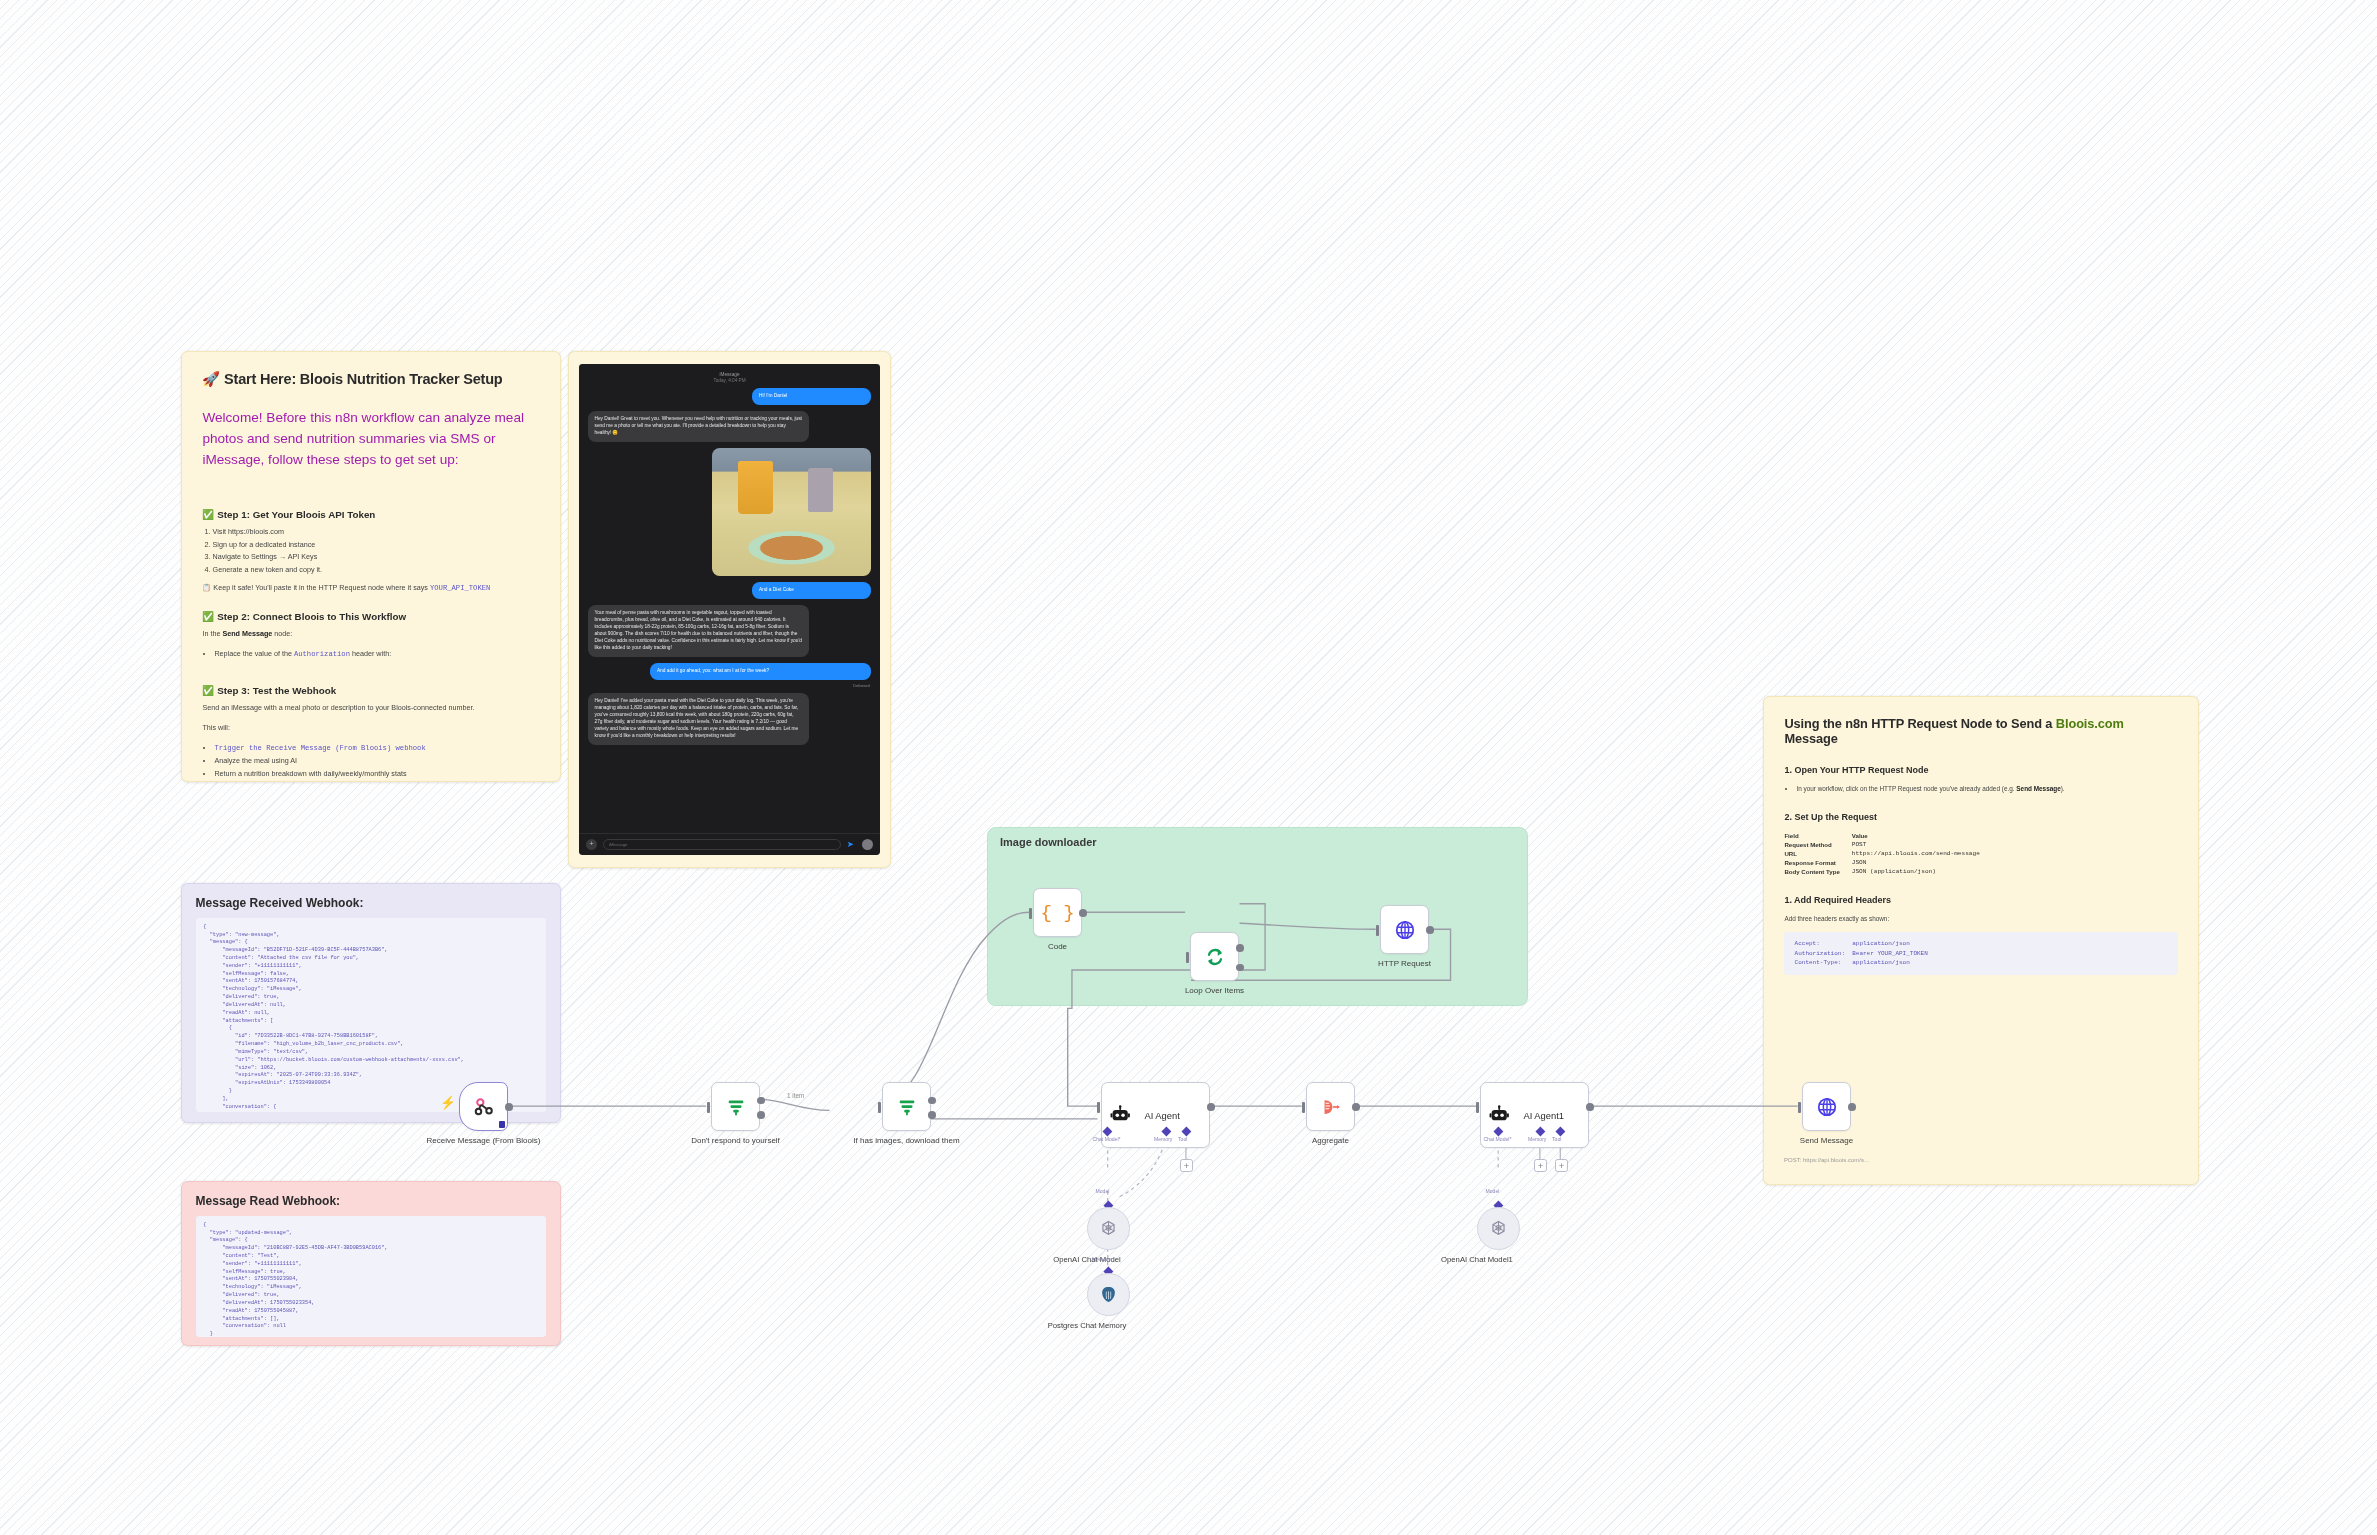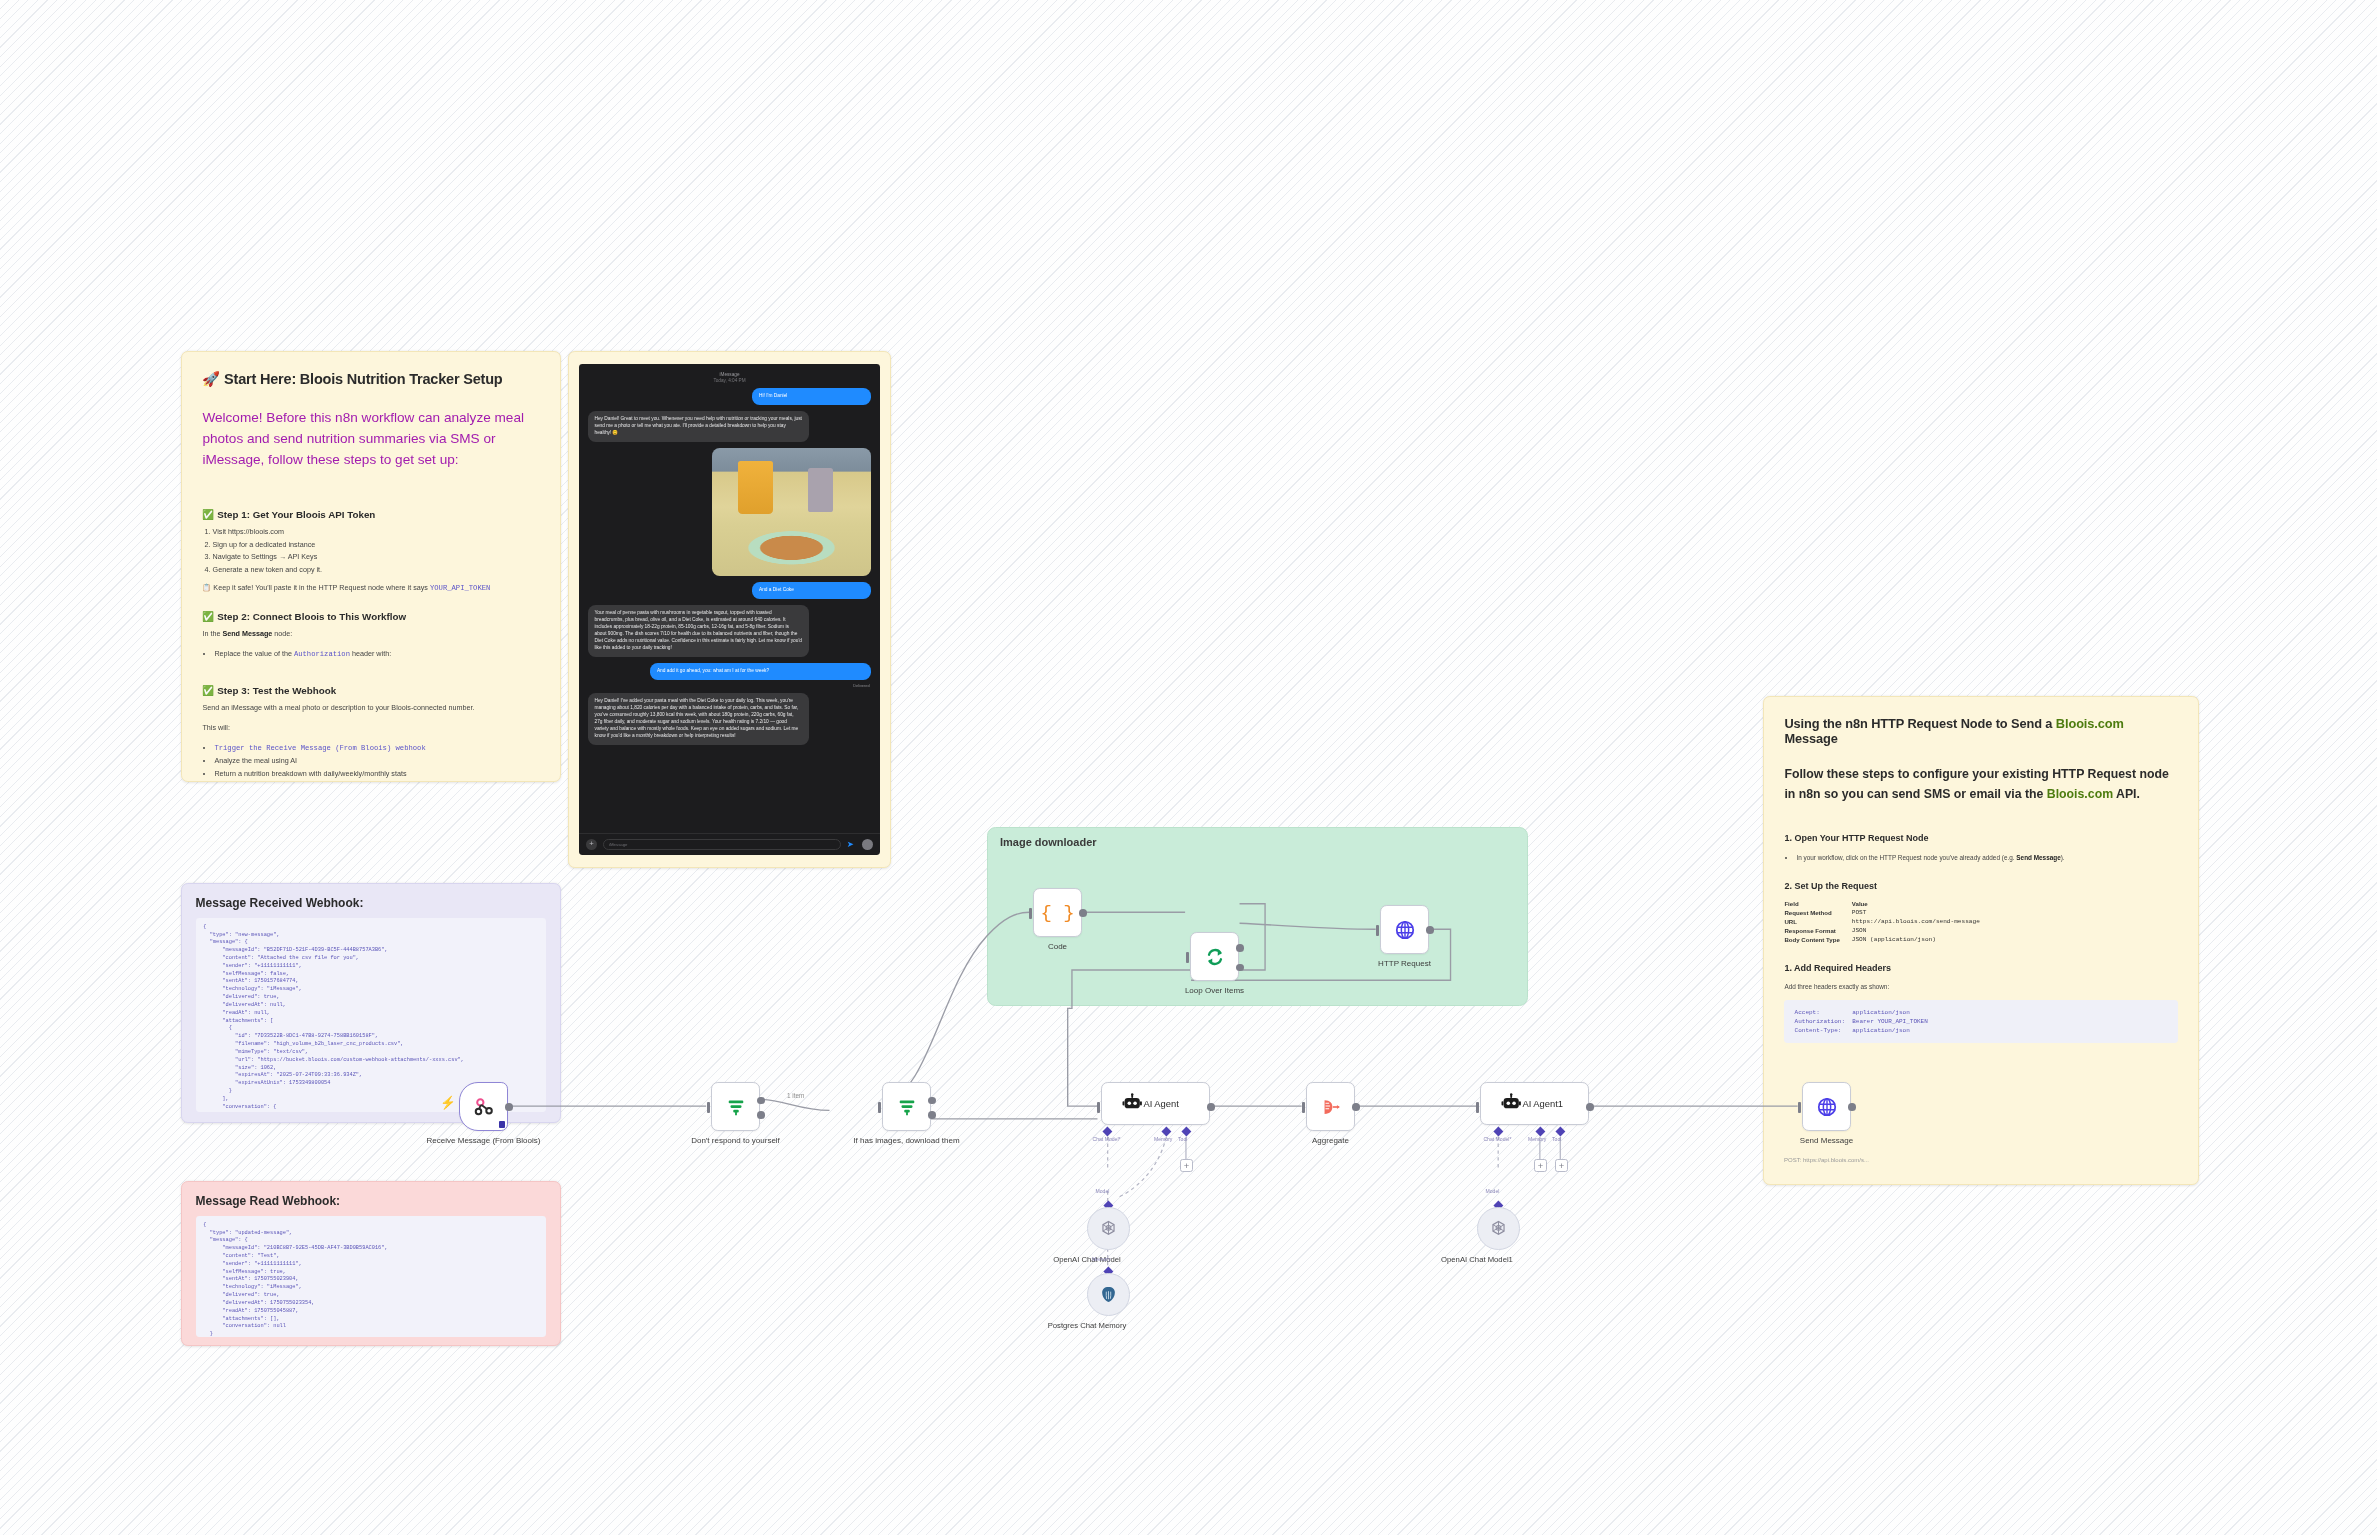--- a/index.html
+++ b/index.html
@@ -99,21 +99,21 @@
     border: 0.9px solid #c9ccd6;
     border-radius: 6.8px;
     display: flex; align-items: center; justify-content: center;
     box-shadow: 0 0.9px 1.7px rgba(0,0,0,0.05);
   }
   .node-box.trigger {
     border-color: #8f86d6;
     border-radius: 19px 6.8px 6.8px 19px;
   }
   .node-box.wide {
-    width: 109px; height: 43px; justify-content: flex-start; padding-left: 20px; gap: 1px;
+    width: 109px; height: 66px; justify-content: flex-start; padding-left: 8px; gap: 14px;
   }
   .node-label {
     position: absolute; top: 54px; left: 50%; transform: translateX(-50%);
     width: 119px; text-align: center;
     font-size: 8px; color: #3c3c3c; line-height: 1.28;
   }
   .node-sublabel {
     position: absolute; top: 75px; left: 50%; transform: translateX(-50%);
     width: 145px; text-align: center;
     font-size: 6px; color: #9a9a9a; white-space: nowrap;
@@ -329,23 +329,20 @@
         "name": null
       }
   }
 }</div>
   </div>
 
   <div class="sticky sticky-yellow" id="note-http">
     <div class="h-h1">
       <span>Using the n8n HTTP Request Node to Send a </span><span class="lnk">Bloois.com</span><span> Message</span>
     </div>
-    <div class="h-lead">
-      <span>Follow these steps to configure your existing HTTP Request node in n8n so you can send SMS or email via the </span><span class="lnk">Bloois.com</span><span> API.</span>
-    </div>
 
     <div class="h-h2">1. Open Your HTTP Request Node</div>
     <ul class="h-ul">
       <li><span>In your workflow, click on the HTTP Request node you've already added (e.g. </span><span class="bld">Send Message</span><span>).</span></li>
     </ul>
 
     <div class="h-h2">2. Set Up the Request</div>
     <table class="h-tbl">
       <tbody>
           <tr>

